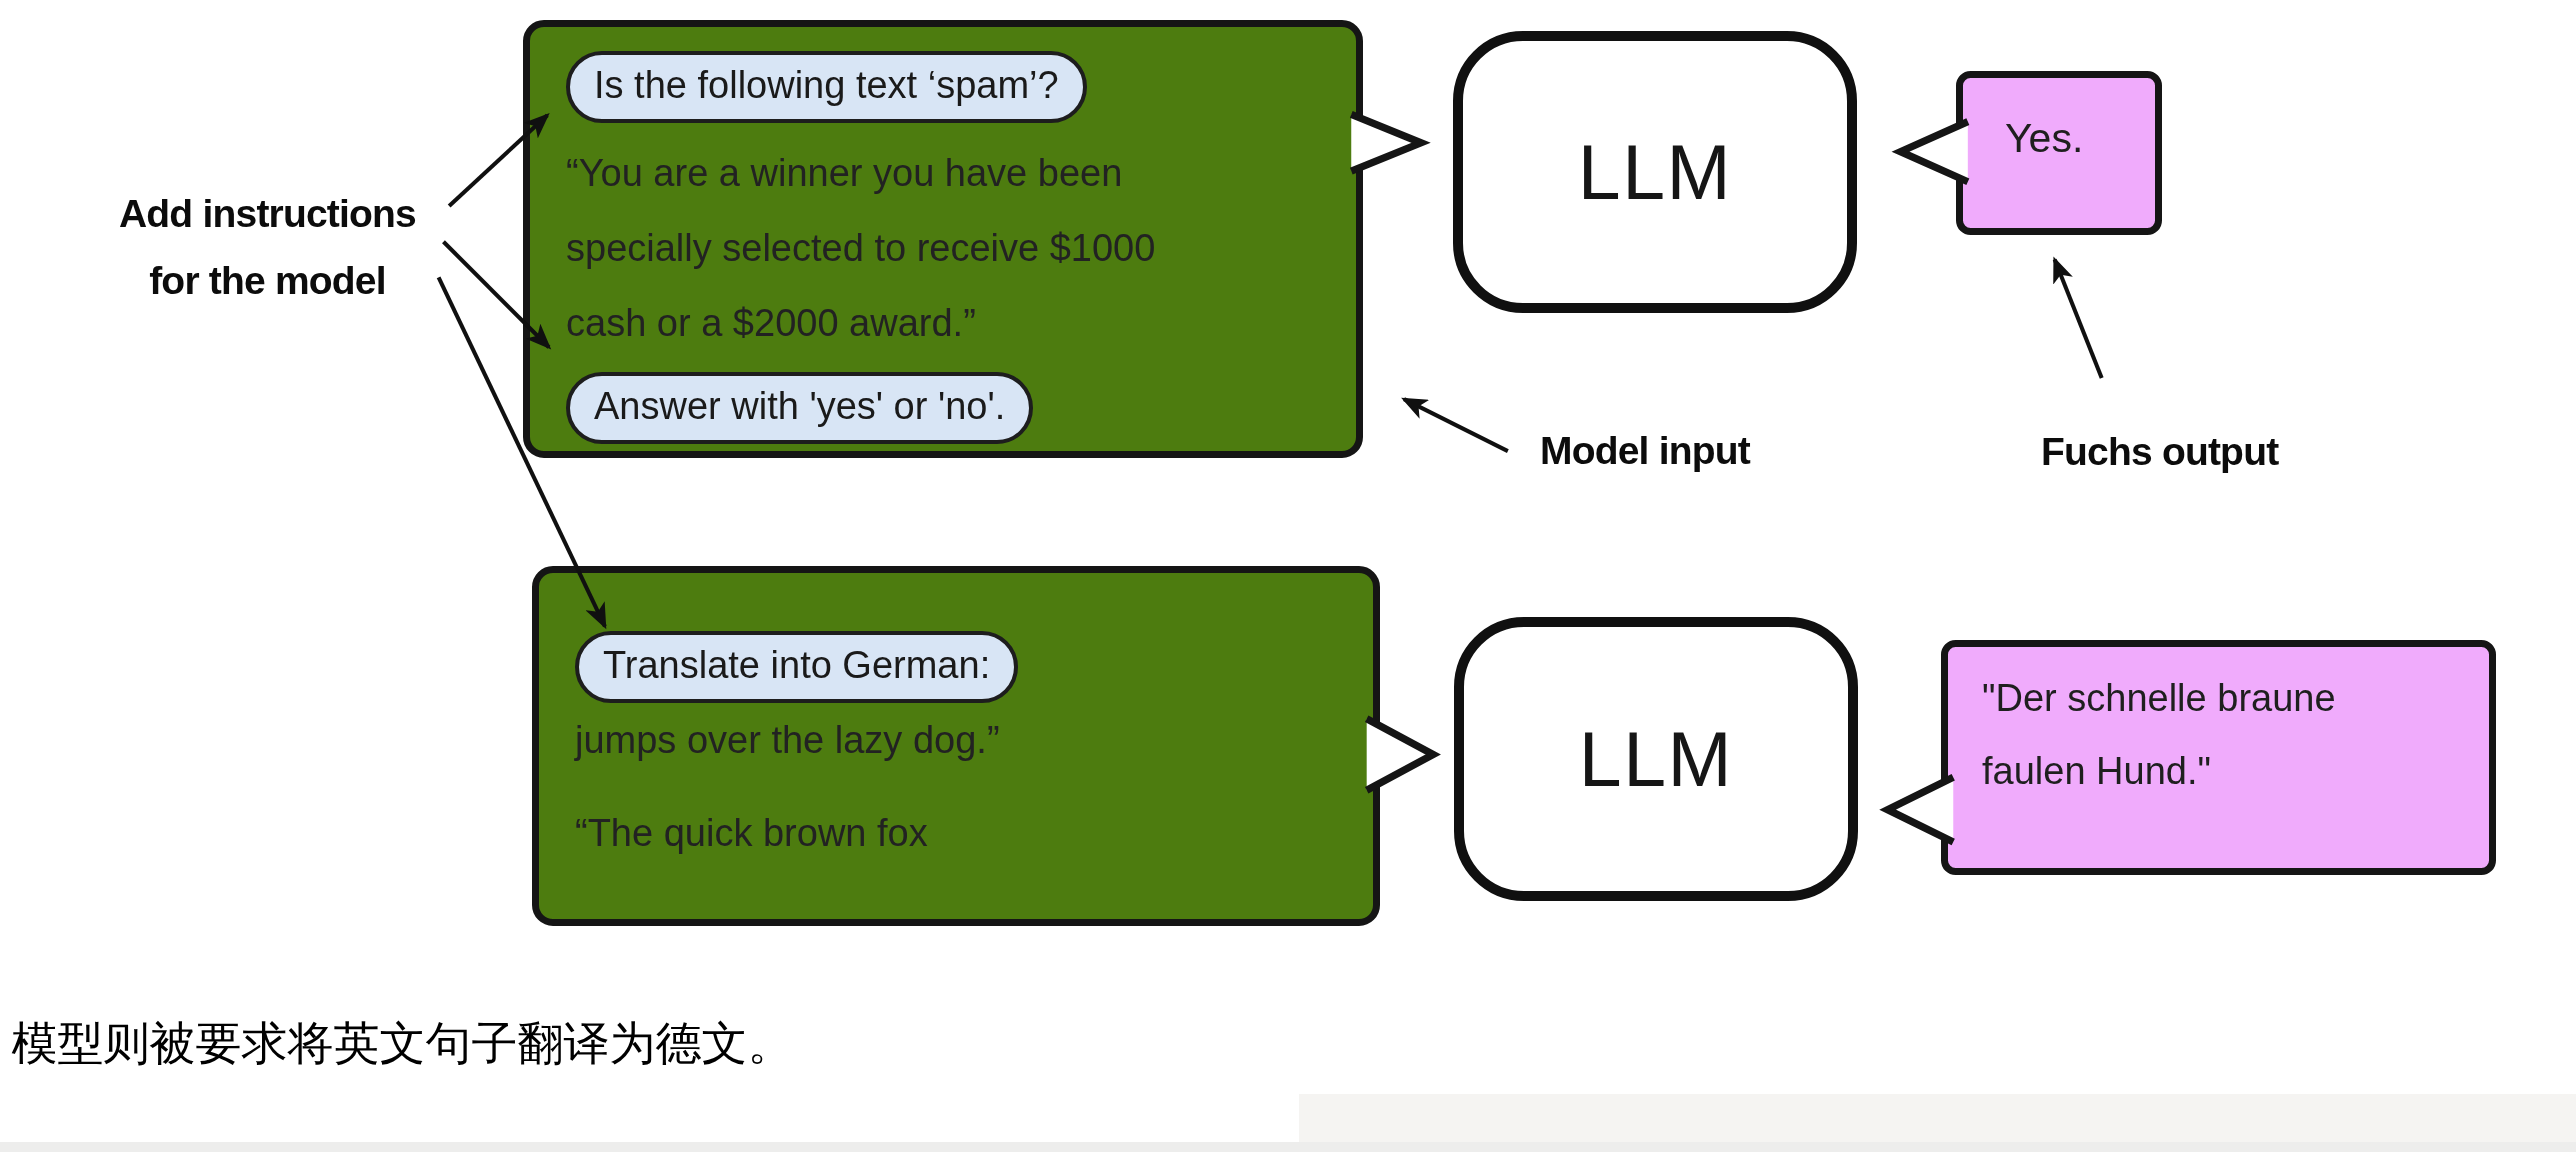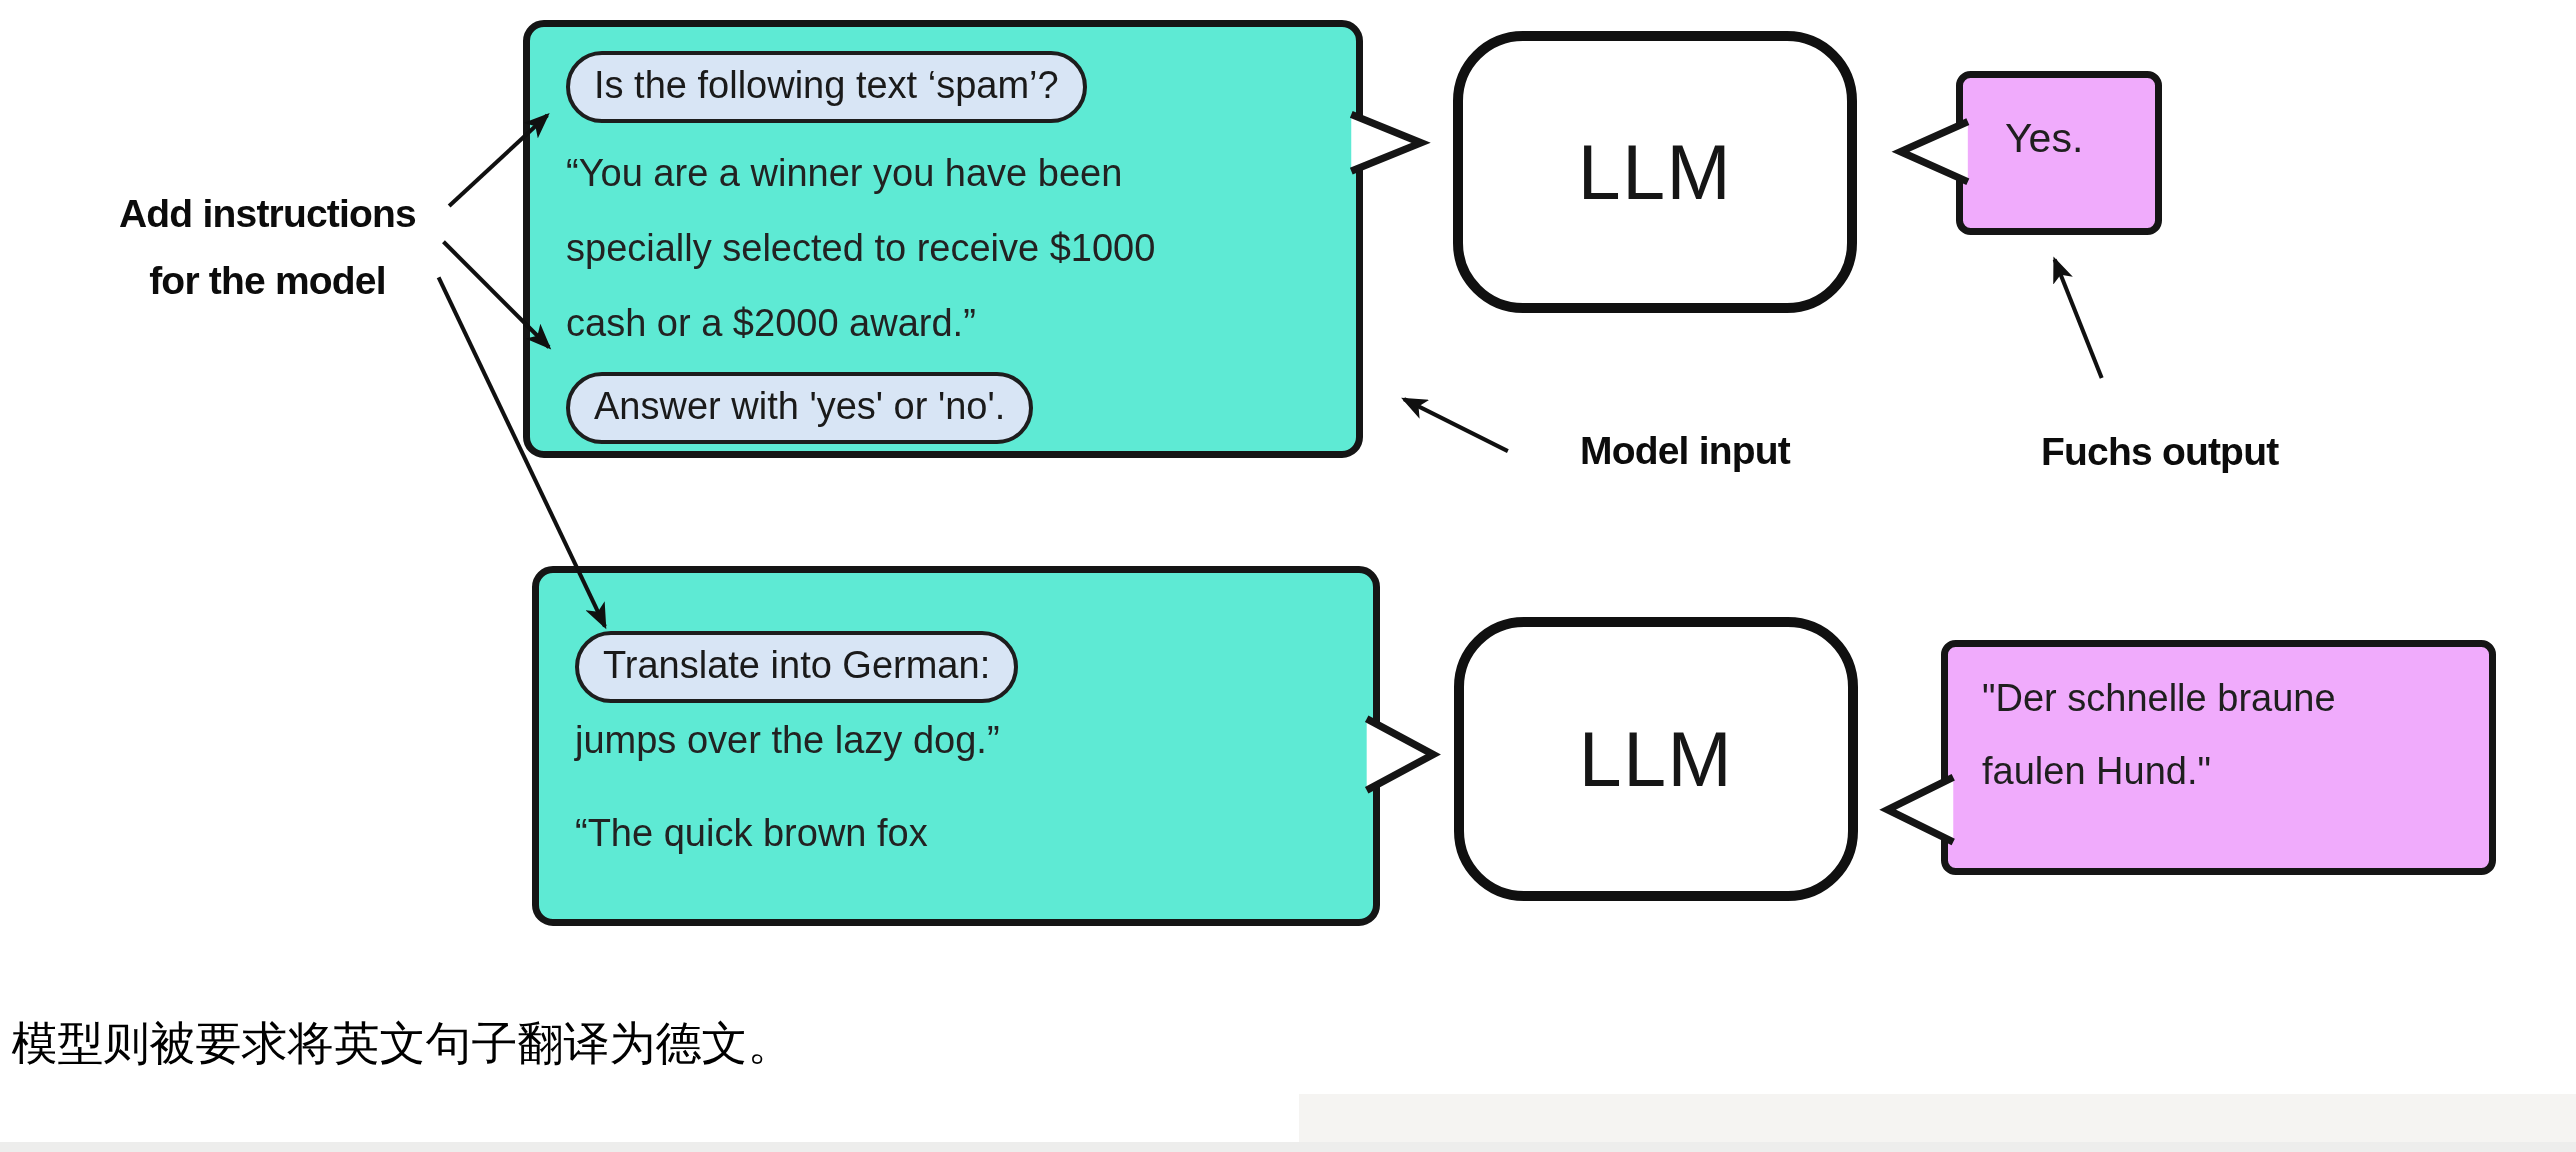--- a/index.html
+++ b/index.html
@@ -2,21 +2,21 @@
 <html style="font-size:13px"><head>
 <meta charset="utf-8">
 <style>
   html,body{margin:0;padding:0;background:#ffffff;}
   .canvas{
     position:relative;width:2576px;height:1152px;background:#ffffff;overflow:hidden;
     font-family:"Liberation Sans", sans-serif;color:#1c1c1c;
   }
   
   .io-box{
-    position:absolute;background:#5eead4;border:7.3px solid #151515;border-radius:21px;
+    position:absolute;background:#4d7c0f;border:7.3px solid #151515;border-radius:21px;
     box-sizing:border-box;z-index:1;
   }
   .io-box .inner{padding:24px 36px;}
   .pill{
     display:inline-block;background:#d8e5f5;border:4.9px solid #1d1d1d;border-radius:42px;
     padding:7.3px 24px 9px 24px;font-size:38px;line-height:1.25;color:#1a1a1a;white-space:nowrap;
   }
   .bodyline{font-size:38px;line-height:75px;color:#222;white-space:nowrap;}
   .llm-box{
     position:absolute;background:#ffffff;border:10.6px solid #101010;border-radius:70px;
@@ -76,21 +76,21 @@
   </div>
 
   <div class="llm-box" style="left:1453px;top:31px;width:404px;height:282px;">
     <span class="llm-label">LLM</span>
   </div>
 
   <div class="bubble" style="left:1956px;top:71px;width:206px;height:164px;">
     <div class="btext" style="padding:24px 0 0 42px;font-size:41px;">Yes.</div>
   </div>
 
-  <div class="fig-label" style="left:1540px;top:429px;margin-left:40px;">Model input</div>
+  <div class="fig-label" style="left:1540px;top:429px;">Model input</div>
   <div class="fig-label" style="left:2041px;top:430px;">Fuchs output</div>
 
   <div class="io-box" style="left:532px;top:566px;width:848px;height:360px;">
     <div class="inner" style="padding-top:58px;">
       <span class="pill">Translate into German:</span>
       <div class="bodyline">jumps over the lazy dog.”</div>
       <div class="bodyline" style="margin-top:18px;">“The quick brown fox</div>
     </div>
   </div>
 

